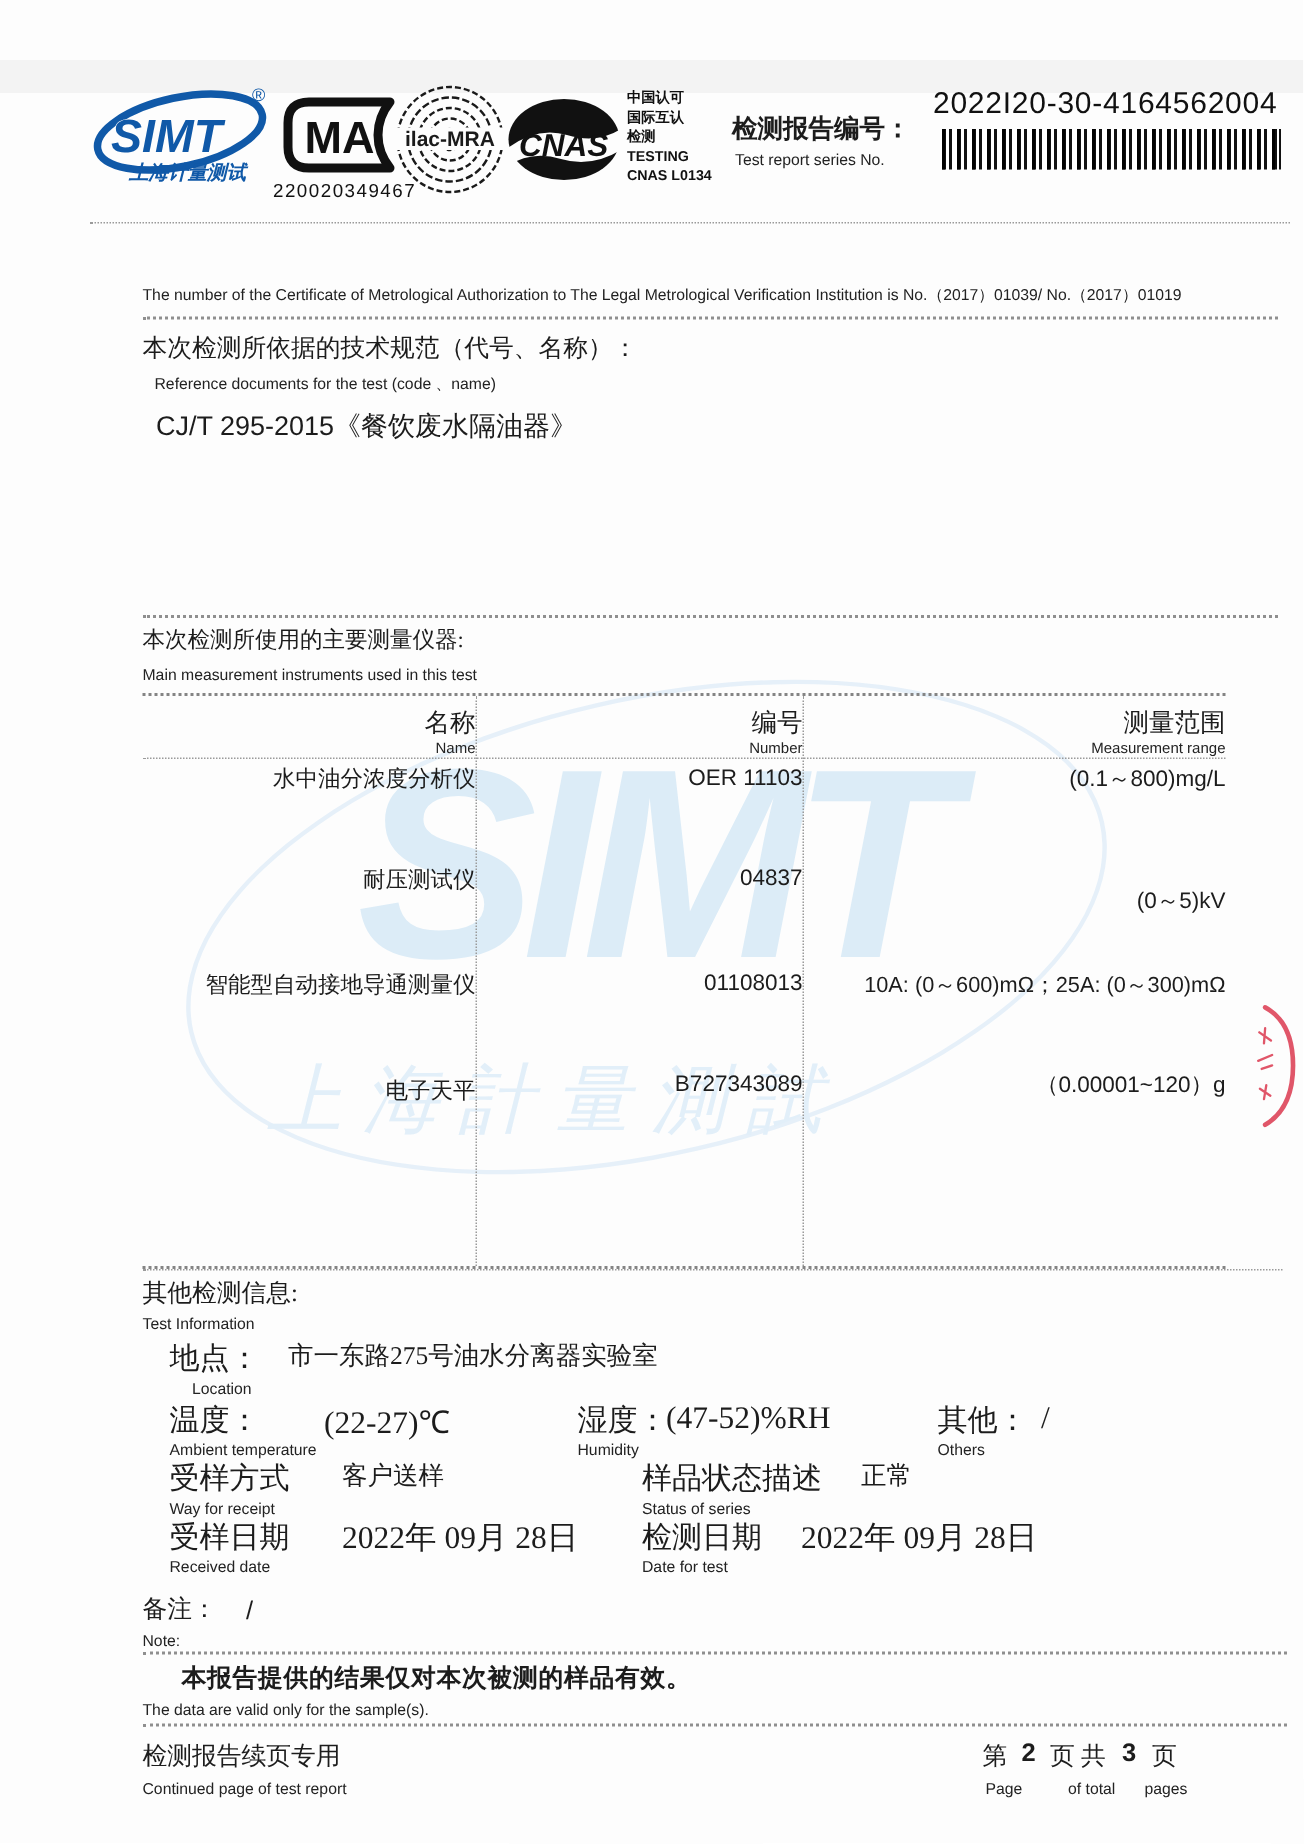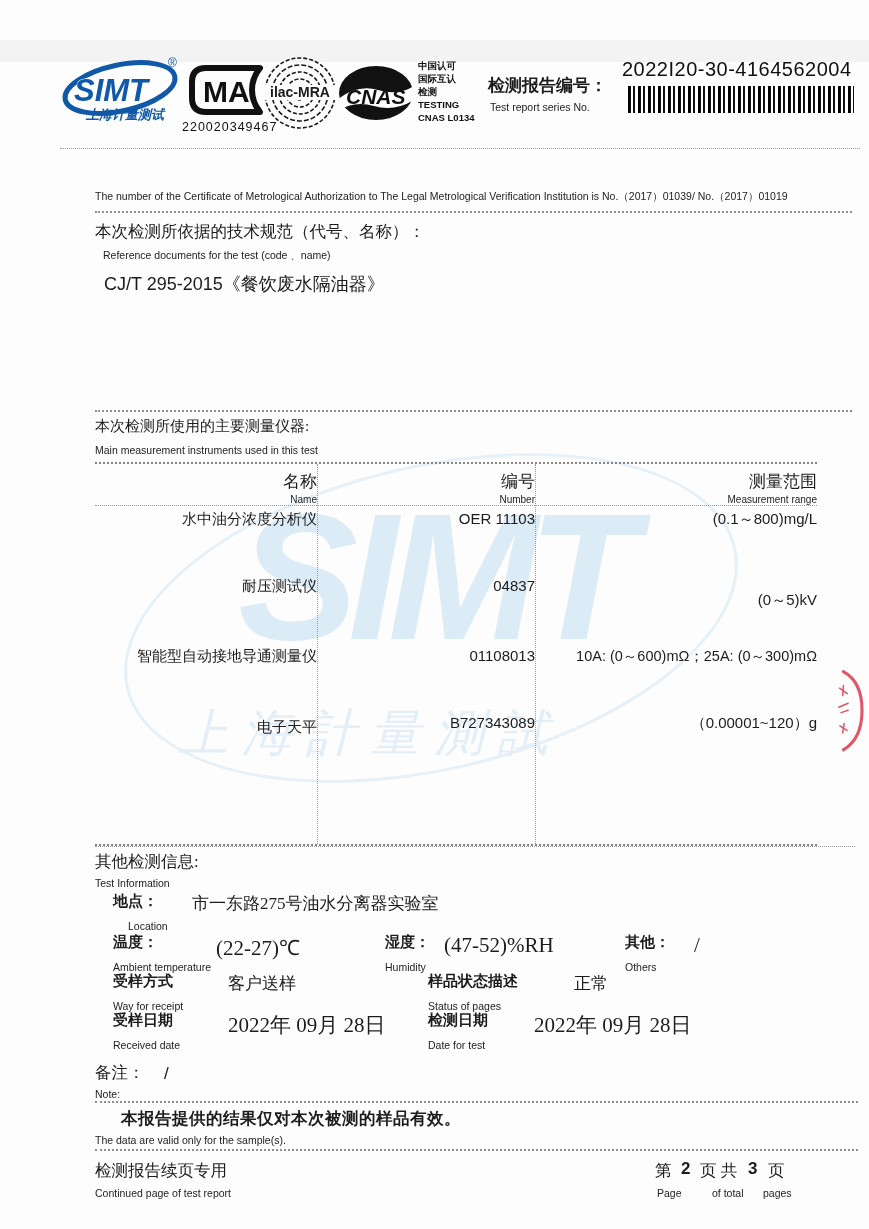--- a/index.html
+++ b/index.html
@@ -42,21 +42,21 @@
   .hd-en { top:30px; font-size:10px; font-family:"Liberation Sans", sans-serif; color:#222; }
   .cell-zh { font-size:15px; }
   .cell-num { font-size:15px; font-family:"Liberation Sans", sans-serif; }
 
   
   .watermark { position:absolute; left:118px; top:455px; width:630px; height:330px; z-index:0; pointer-events:none; }
   .wm-ellipse { position:absolute; left:0; top:10px; width:620px; height:300px; border:3px solid #e6f0f9; border-radius:50%; transform:rotate(-13deg); }
   .wm-text { position:absolute; left:120px; top:18px; font-size:180px; font-weight:bold; font-style:italic; letter-spacing:-10px; color:#dcecf7; font-family:"Liberation Sans", sans-serif; }
   .wm-sub { position:absolute; left:60px; top:245px; font-size:50px; font-style:italic; letter-spacing:14px; color:#e2eff9; }
 
-  .label-zh { font-size:15px;font-weight:bold; }
+  .label-zh { font-size:20px; }
   .value-zh { font-size:17px; }
   .value-sans { font-size:21px; font-family:Liberation Serif, serif; }
 
   .validity-zh { font-size:16.5px; font-weight:bold; font-family:"Liberation Sans", sans-serif; letter-spacing:.5px; }
 
   .stamp { position:absolute; left:838px; top:598px; width:31px; height:225px; z-index:2; overflow:visible; }
 
   .z1 { z-index:1; }
 </style>
 </head>
@@ -178,21 +178,21 @@
   <span class="abs cn label-zh z1" style="left:625px; top:933px;">其他：</span>
   <span class="abs value-sans z1" style="left:694px; top:933px;">/</span>
   <span class="abs en-sub z1" style="left:625px; top:961px;">Others</span>
 
   <span class="abs cn label-zh z1" style="left:113px; top:972px;">受样方式</span>
   <span class="abs cn value-zh z1" style="left:228px; top:972px;">客户送样</span>
   <span class="abs en-sub z1" style="left:113px; top:1000px;">Way for receipt</span>
 
   <span class="abs cn label-zh z1" style="left:428px; top:972px;">样品状态描述</span>
   <span class="abs cn value-zh z1" style="left:574px; top:972px;">正常</span>
-  <span class="abs en-sub z1" style="left:428px; top:1000px;">Status of pages</span>
+  <span class="abs en-sub z1" style="left:428px; top:1000px;">Status of series</span>
 
   <span class="abs cn label-zh z1" style="left:113px; top:1011px;">受样日期</span>
   <span class="abs value-sans z1" style="left:228px; top:1011px;">2022年 09月 28日</span>
   <span class="abs en-sub z1" style="left:113px; top:1039px;">Received date</span>
 
   <span class="abs cn label-zh z1" style="left:428px; top:1011px;">检测日期</span>
   <span class="abs value-sans z1" style="left:534px; top:1011px;">2022年 09月 28日</span>
   <span class="abs en-sub z1" style="left:428px; top:1039px;">Date for test</span>
 
   <span class="abs cn z1" style="left:95px; top:1062px; font-size:16.5px;">备注：</span>

